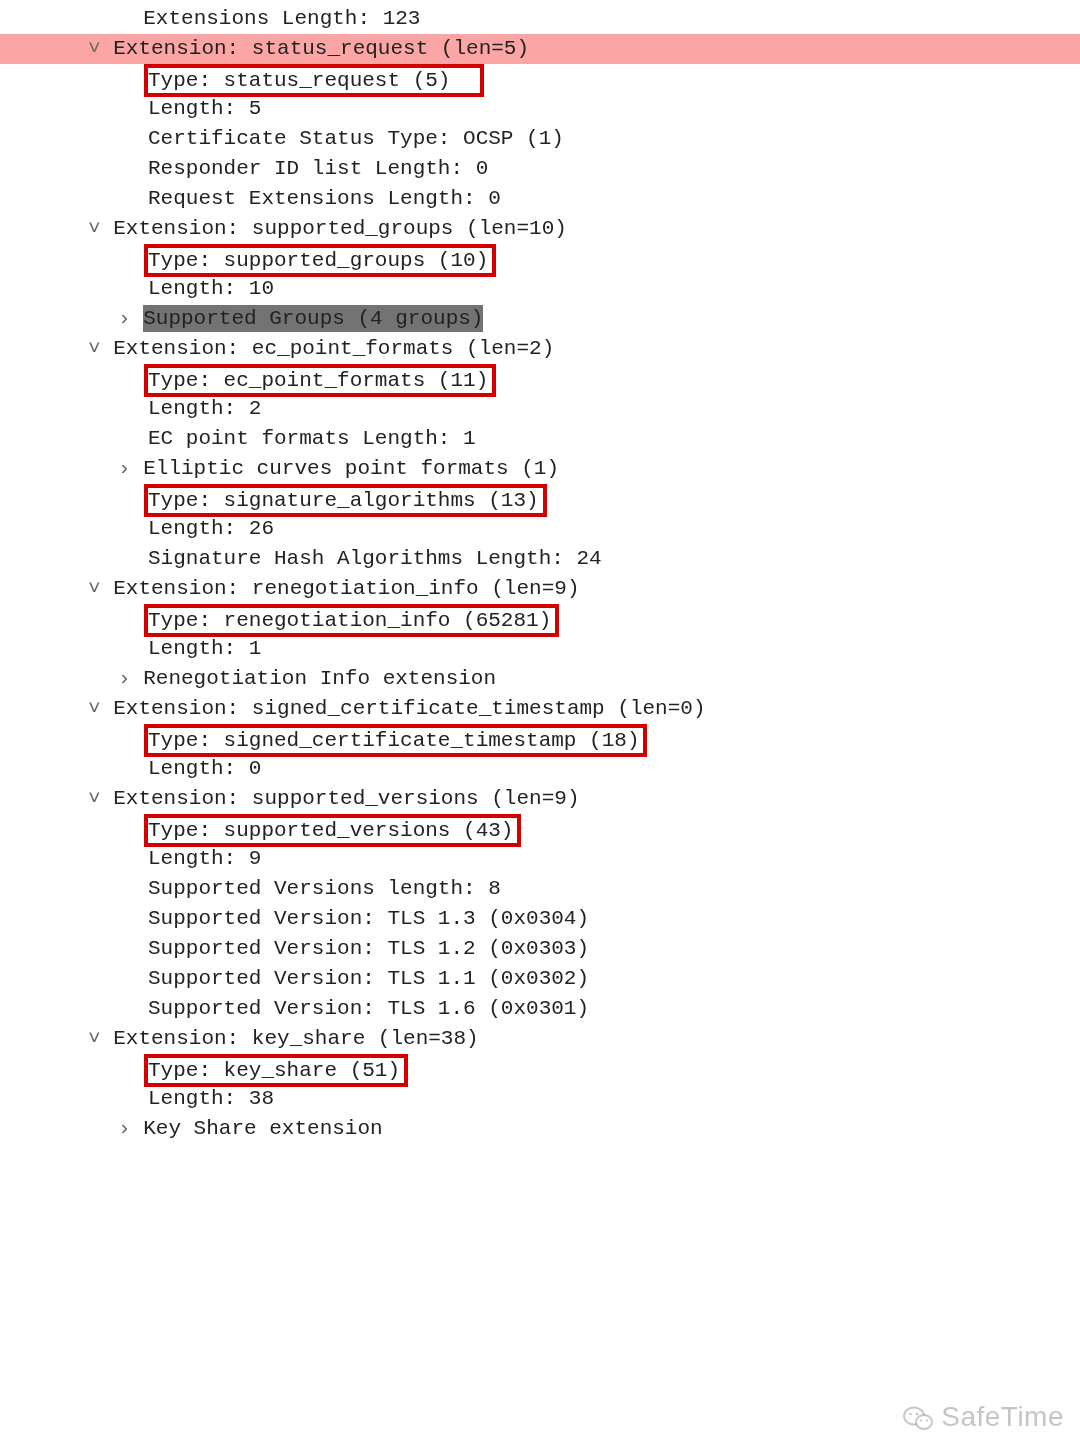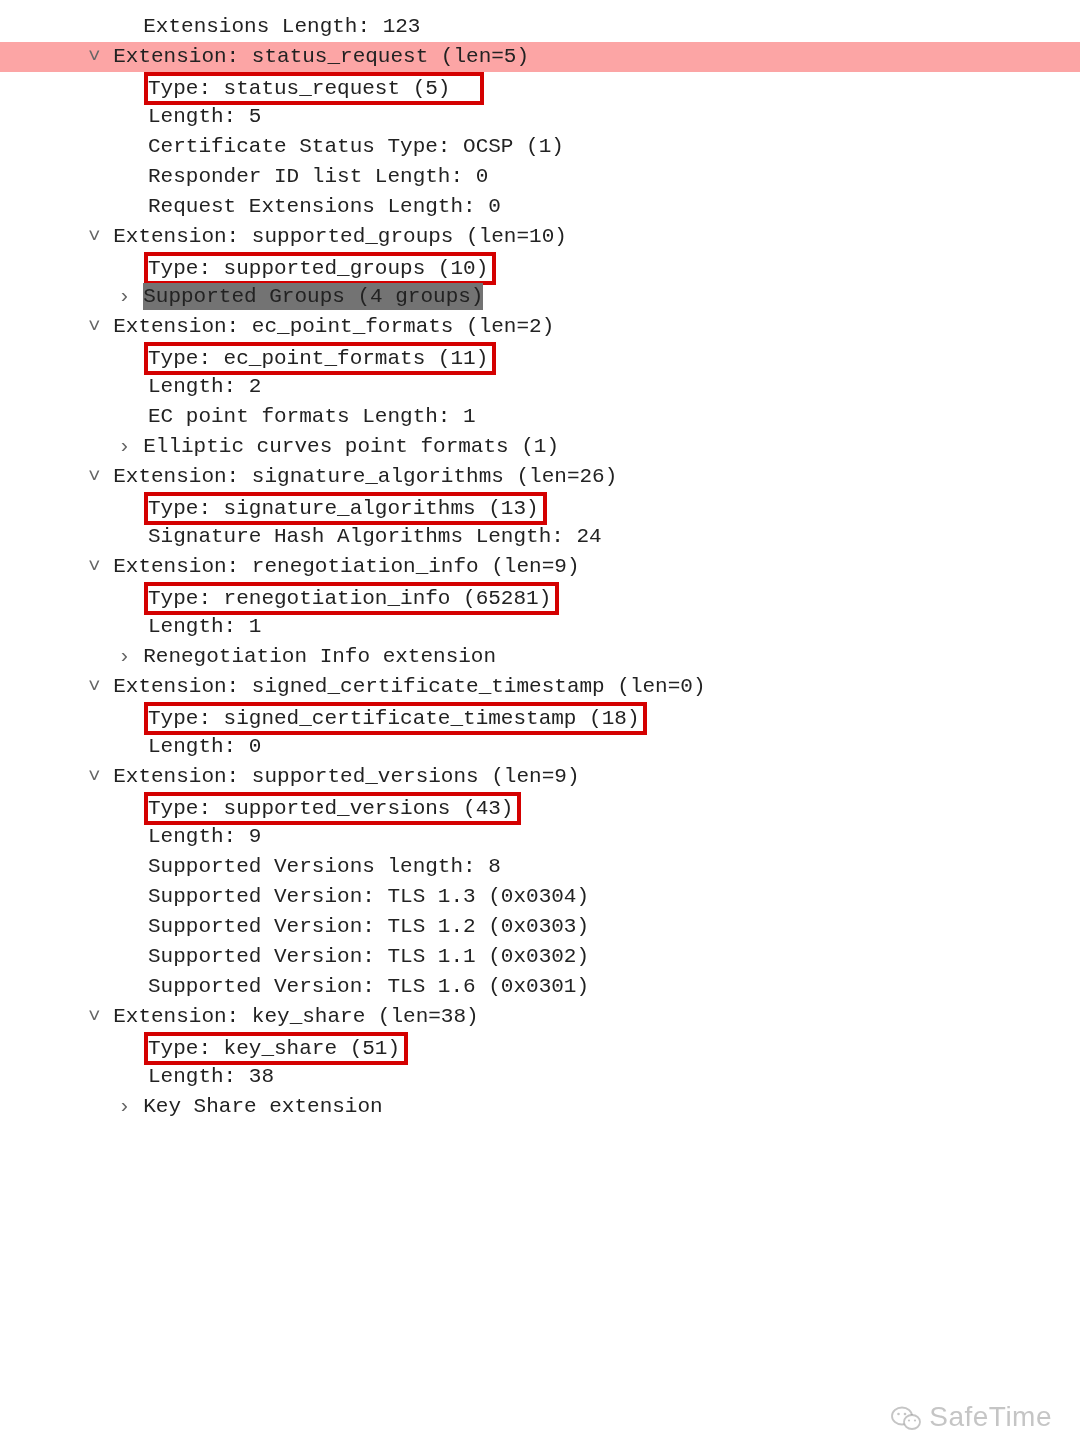--- a/index.html
+++ b/index.html
@@ -7,21 +7,21 @@
     padding: 0;
     width: 1080px;
     height: 1443px;
     background: #ffffff;
     font-family: Consolas, "Courier New", monospace;
     font-size: 21px;
     color: #222;
     overflow: hidden;
   }
   .tree {
-    padding-top: 12px;
+    padding-top: 4px;
   }
   .row {
     height: 30px;
     line-height: 30px;
     white-space: pre;
     position: relative;
   }
   .row .arrow {
     display: inline-block;
     width: 1ch;
@@ -39,21 +39,21 @@
   }
   .redbox {
     border: 4px solid #d40000;
     display: inline-block;
     padding: 0 4px 0 0;
     margin-left: -4px;
     line-height: 1.2;
   }
   .watermark {
     position: absolute;
-    right: 28px;
+    right: 16px;
     bottom: 10px;
     color: rgba(150,150,150,0.55);
     font-size: 28px;
     font-family: Arial, sans-serif;
     letter-spacing: 0.5px;
   }
   .watermark svg {
     vertical-align: -5px;
   }
 </style>
@@ -66,30 +66,31 @@
 
   <div class="row indent0" style="background:#fca5a5"><span class="arrow">˅</span> <span>Extension: status_request (len=5)</span></div>
   <div class="row indent2"><span class="redbox"><span>Type: status_request (5)</span>  </span></div>
   <div class="row indent2"><span>Length: 5</span></div>
   <div class="row indent2"><span>Certificate Status Type: OCSP (1)</span></div>
   <div class="row indent2"><span>Responder ID list Length: 0</span></div>
   <div class="row indent2"><span>Request Extensions Length: 0</span></div>
 
   <div class="row indent0"><span class="arrow">˅</span> <span>Extension: supported_groups (len=10)</span></div>
   <div class="row indent2"><span class="redbox"><span>Type: supported_groups (10)</span></span></div>
+  <div class="row indent2"><span>Length: 10</span></div>
   <div class="row indent1"><span class="arrow">›</span> <span class="hl-span"><span>Supported Groups (4 groups)</span></span></div>
 
   <div class="row indent0"><span class="arrow">˅</span> <span>Extension: ec_point_formats (len=2)</span></div>
   <div class="row indent2"><span class="redbox"><span>Type: ec_point_formats (11)</span></span></div>
   <div class="row indent2"><span>Length: 2</span></div>
   <div class="row indent2"><span>EC point formats Length: 1</span></div>
   <div class="row indent1"><span class="arrow">›</span> <span>Elliptic curves point formats (1)</span></div>
 
-  <div class="row indent0"><span class="arrow">˅</span> <span>Extension: signature_algorithms (len=26)</span></div>
   <div class="row indent2"><span class="redbox"><span>Type: signature_algorithms (13)</span></span></div>
+  <div class="row indent2"><span>Length: 26</span></div>
   <div class="row indent2"><span>Signature Hash Algorithms Length: 24</span></div>
 
   <div class="row indent0"><span class="arrow">˅</span> <span>Extension: renegotiation_info (len=9)</span></div>
   <div class="row indent2"><span class="redbox"><span>Type: renegotiation_info (65281)</span></span></div>
   <div class="row indent2"><span>Length: 1</span></div>
   <div class="row indent1"><span class="arrow">›</span> <span>Renegotiation Info extension</span></div>
 
   <div class="row indent0"><span class="arrow">˅</span> <span>Extension: signed_certificate_timestamp (len=0)</span></div>
   <div class="row indent2"><span class="redbox"><span>Type: signed_certificate_timestamp (18)</span></span></div>
   <div class="row indent2"><span>Length: 0</span></div>

